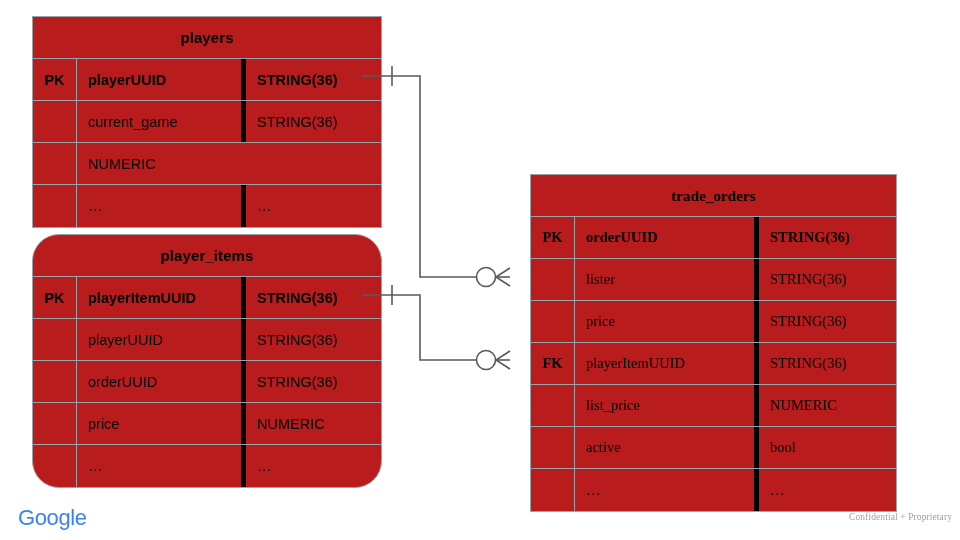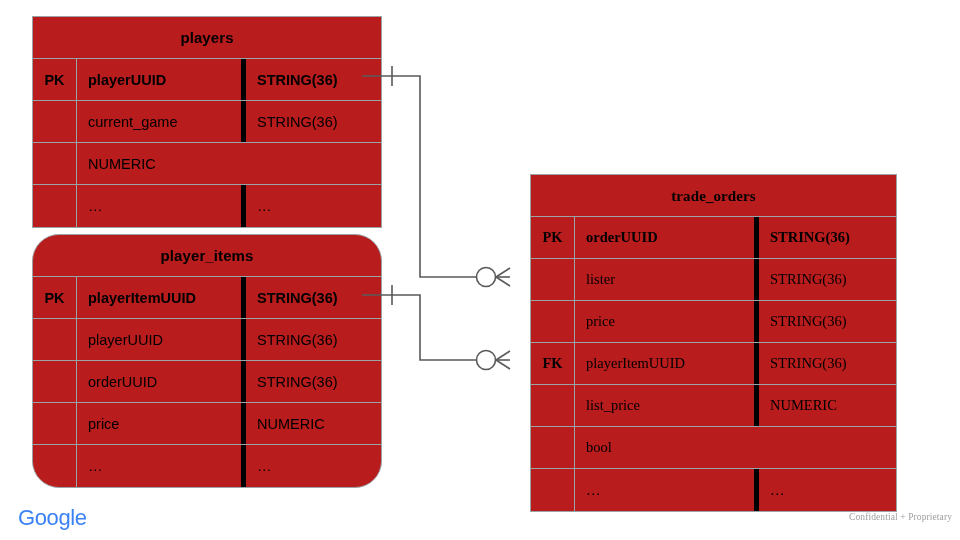--- a/index.html
+++ b/index.html
@@ -204,20 +204,21 @@
       <div class="ecell c-name">playerItemUUID</div>
       <div class="ecell c-type">STRING(36)</div>
     </div>
     <div class="erow">
       <div class="ecell c-key"></div>
       <div class="ecell c-name">list_price</div>
       <div class="ecell c-type">NUMERIC</div>
     </div>
     <div class="erow">
       <div class="ecell c-key"></div>
+      <div class="ecell c-name">active</div>
       <div class="ecell c-type">bool</div>
     </div>
     <div class="erow">
       <div class="ecell c-key"></div>
       <div class="ecell c-name">…</div>
       <div class="ecell c-type">…</div>
     </div>
   </div>
 
   <svg class="connectors" viewBox="0 0 960 540">

